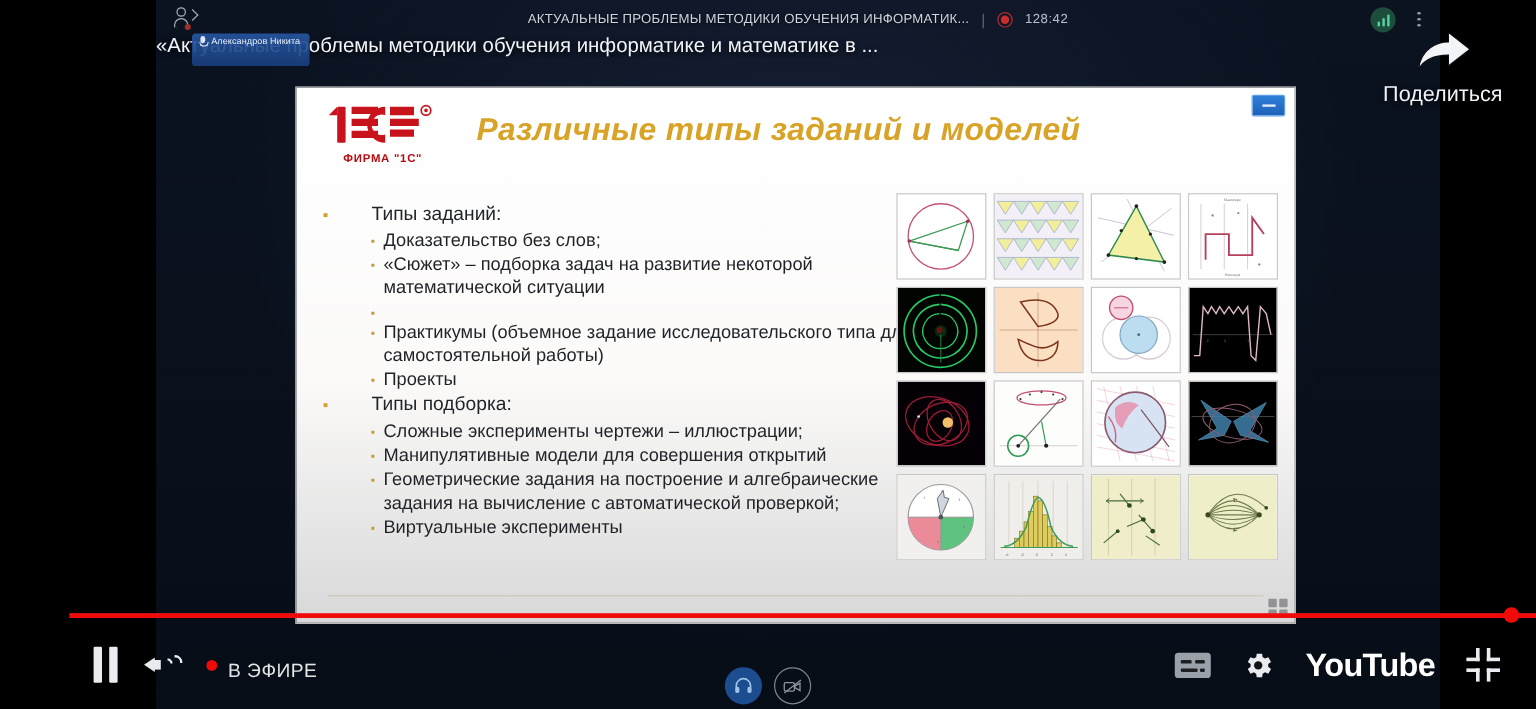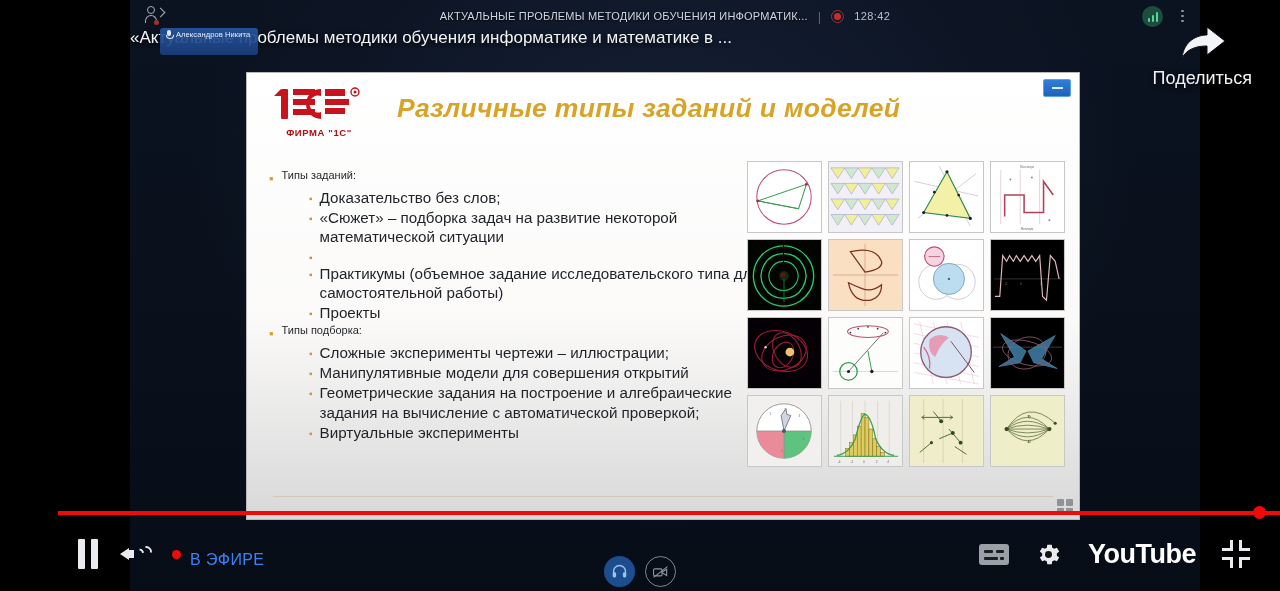--- a/index.html
+++ b/index.html
@@ -117,21 +117,21 @@
     color:#d8a326; font-size: 26.5px; font-weight: bold; letter-spacing:.3px;
     text-shadow: 1px 1px 0 rgba(255,255,255,.6);
     font-style: italic;
   }
   .logo-caption { color:#b40c13; font-size: 9.5px; font-weight: bold; letter-spacing: .6px; margin-top:2px; }
 
   .slide-body { position:absolute; left:0; top:66px; right:0; bottom:0; }
   .bullets { position:absolute; left: 22px; top: 28px; width: 495px; }
   .b1 { display:flex; gap:8px; margin: 2px 0; align-items:flex-start; }
   .b1 > .mk { color:#d3a02a; font-size: 13px; line-height: 1.05; padding-top: 3px; }
-  .b1 > .tx { color:#1f2328; font-size: 11px; line-height: 1.26; }
+  .b1 > .tx { color:#1f2328; font-size: 16px; line-height: 1.26; margin-left: 28px; }
   .b2 { display:flex; gap:7px; margin: 1px 0 1px 40px; align-items:flex-start; }
   .b2 > .mk { color:#c49a3a; font-size: 10px; line-height:1; padding-top: 6px; }
   .b2 > .tx { color:#1f2328; font-size: 15.2px; line-height: 1.26; }
 
   .thumbs {
     position:absolute; right: 14px; top: 22px;
     display:grid; grid-template-columns: repeat(4, 75px); grid-template-rows: repeat(4, 72px);
     gap: 6px;
   }
   .th { background:#fff; border:1px solid #c7c7c7; position:relative; overflow:hidden; }
@@ -158,21 +158,21 @@
   .vol-icon { width: 30px; height: 26px; position:relative; }
   .vol-icon .spk { position:absolute; left:0; top:7px; width:0; height:0;
     border-top:6px solid transparent; border-bottom:6px solid transparent; border-right:9px solid #e9ebee; }
   .vol-icon .box { position:absolute; left:8px; top:9px; width:6px; height:8px; background:#e9ebee; }
   .vol-icon .w1, .vol-icon .w2 { position:absolute; border:2px solid #e9ebee; border-radius:50%; border-color:#e9ebee transparent transparent transparent; }
   .vol-icon .w1 { left:14px; top:7px; width:9px; height:12px; transform:rotate(45deg); }
   .vol-icon .w2 { left:17px; top:4px; width:14px; height:18px; transform:rotate(45deg); }
 
   .live { display:flex; align-items:center; gap:9px; }
   .live .dot { width:9px; height:9px; border-radius:50%; background:#f00a0a; }
-  .live .txt { color:#3b82f6; font-size:16px; letter-spacing:.4px;margin-top:12px; }
+  .live .txt { color:#e5e5e5; font-size:16px; letter-spacing:.4px;margin-top:12px; }
 
   .cc-icon { width: 30px; height: 21px; background:#9aa0a8; border-radius:3px; position:relative; }
   .cc-icon i { position:absolute; background:#1b1f24; height:3px; border-radius:1px; }
   .cc-icon i:nth-child(1){left:5px; top:6px; width:9px;}
   .cc-icon i:nth-child(2){left:17px; top:6px; width:8px;}
   .cc-icon i:nth-child(3){left:5px; top:13px; width:14px;}
   .cc-icon i:nth-child(4){left:21px; top:13px; width:4px;}
 
   .yt-logo { color:#fff; font-size: 27px; font-weight: bold; letter-spacing: -.5px; font-family:"Liberation Sans", sans-serif; }
 

